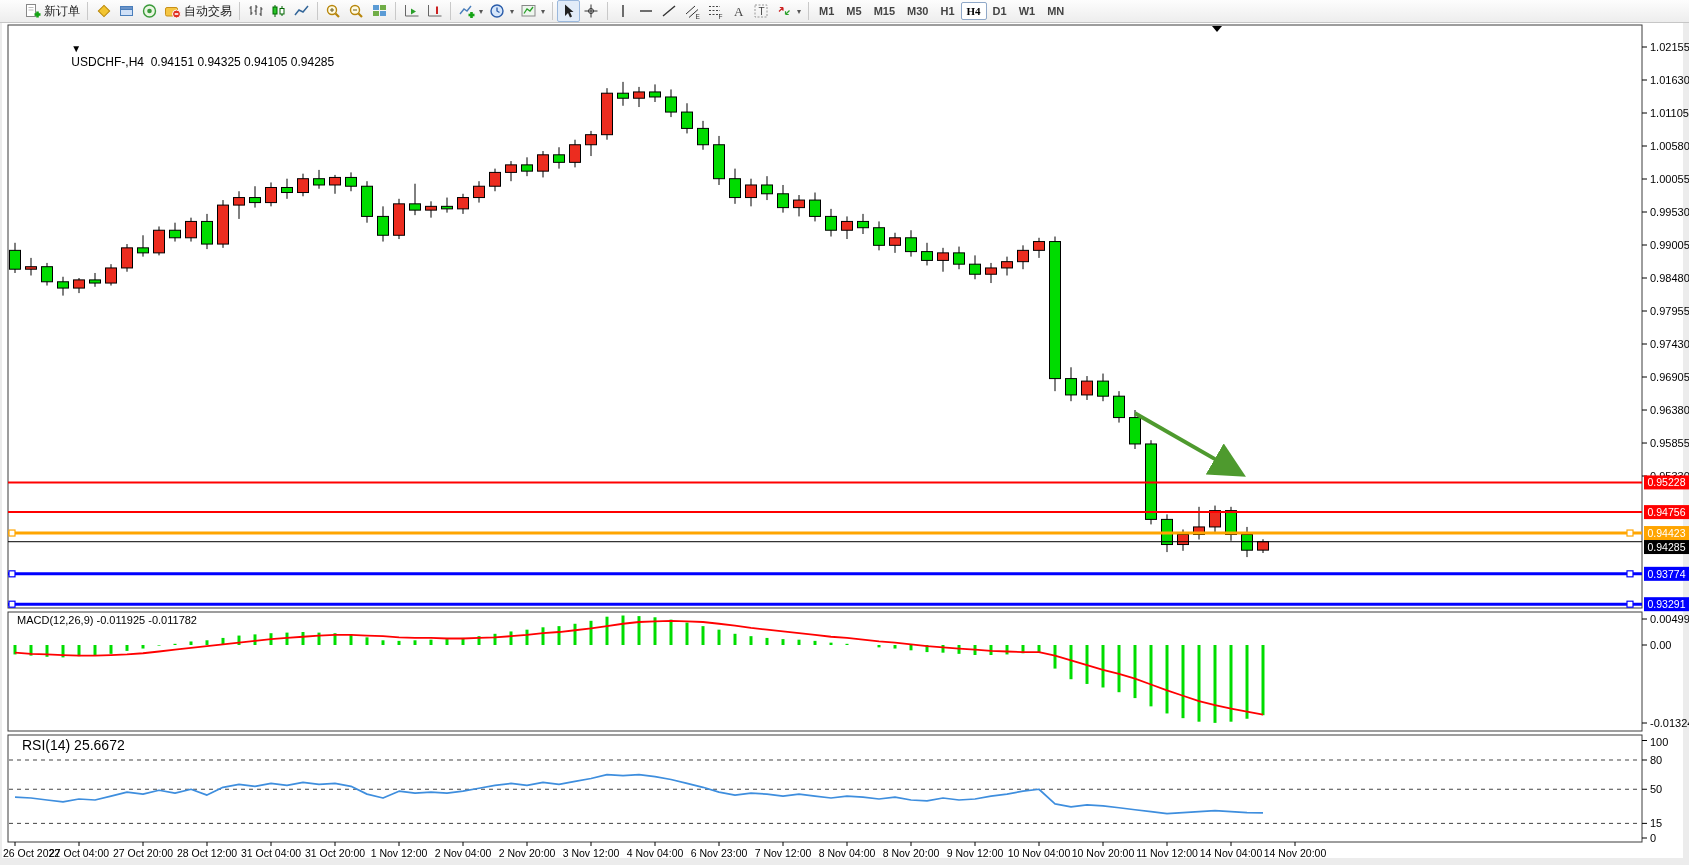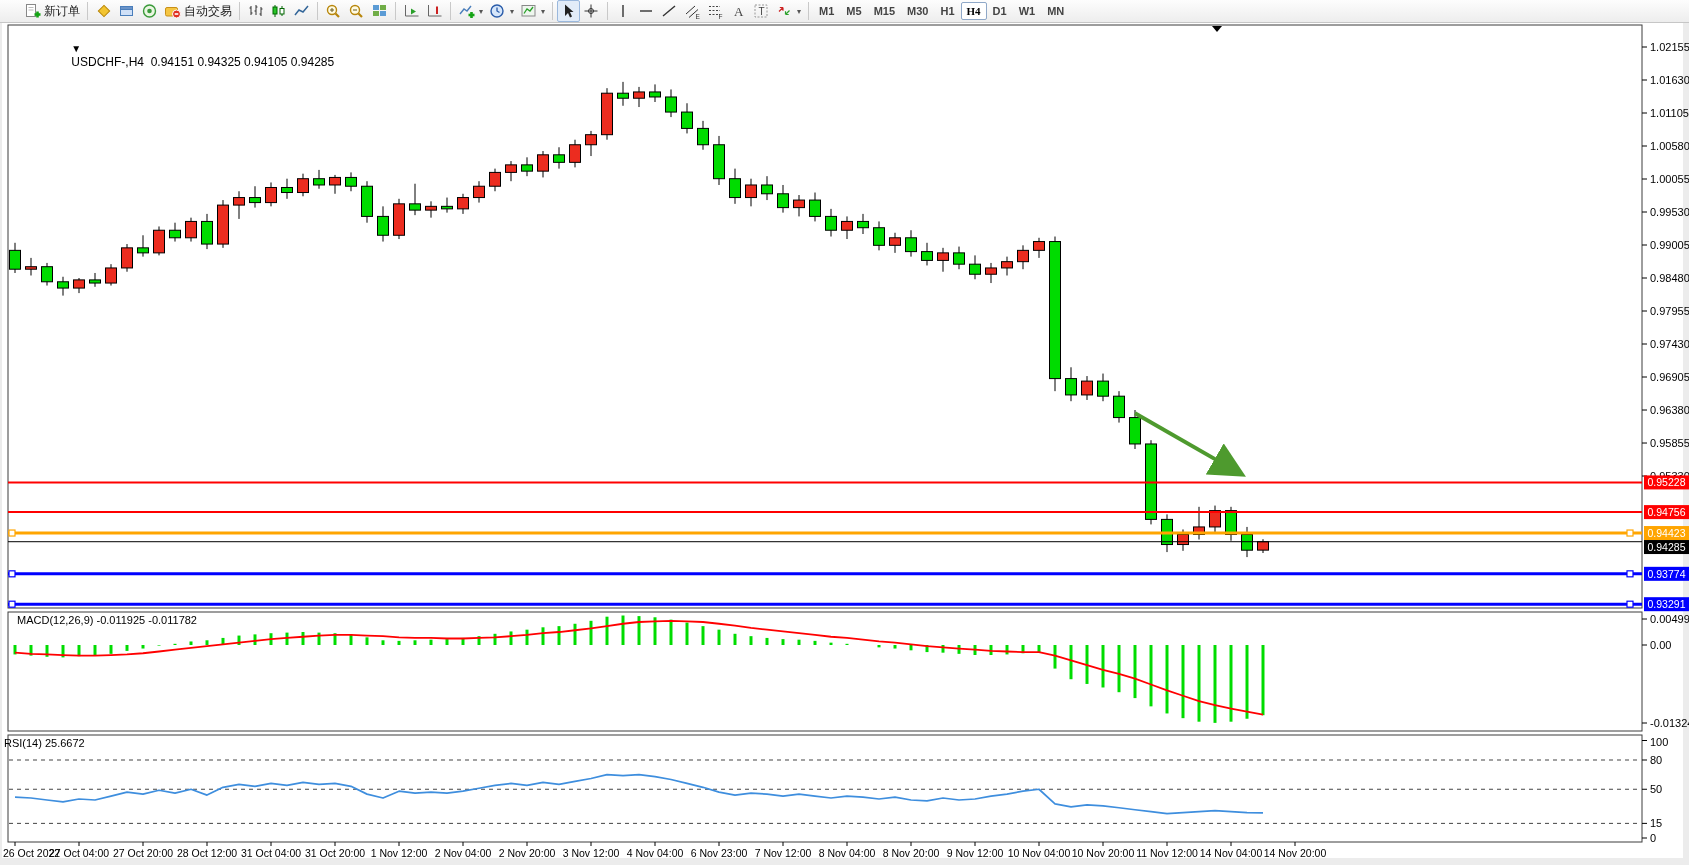--- a/index.html
+++ b/index.html
@@ -698,15 +698,15 @@
       </g>
     </svg>
 
   <div class="ovl" style="left:10px;top:27px;margin-left:48px;">
     <span style="font-size:10px;">▼</span>
     <span>USDCHF-,H4  0.94151 0.94325 0.94105 0.94285</span>
   </div>
 
   <div class="ovl" style="left:17px;top:614px;font-size:11px;">MACD(12,26,9) -0.011925 -0.011782</div>
 
-  <div class="ovl" style="left:4px;top:737px;font-size:11px;">RSI(14) 25.6672</div>
+  <div class="ovl" style="left:22px;top:737px;font-size:14px;">RSI(14) 25.6672</div>
 
 </div>
 
 </body></html>

